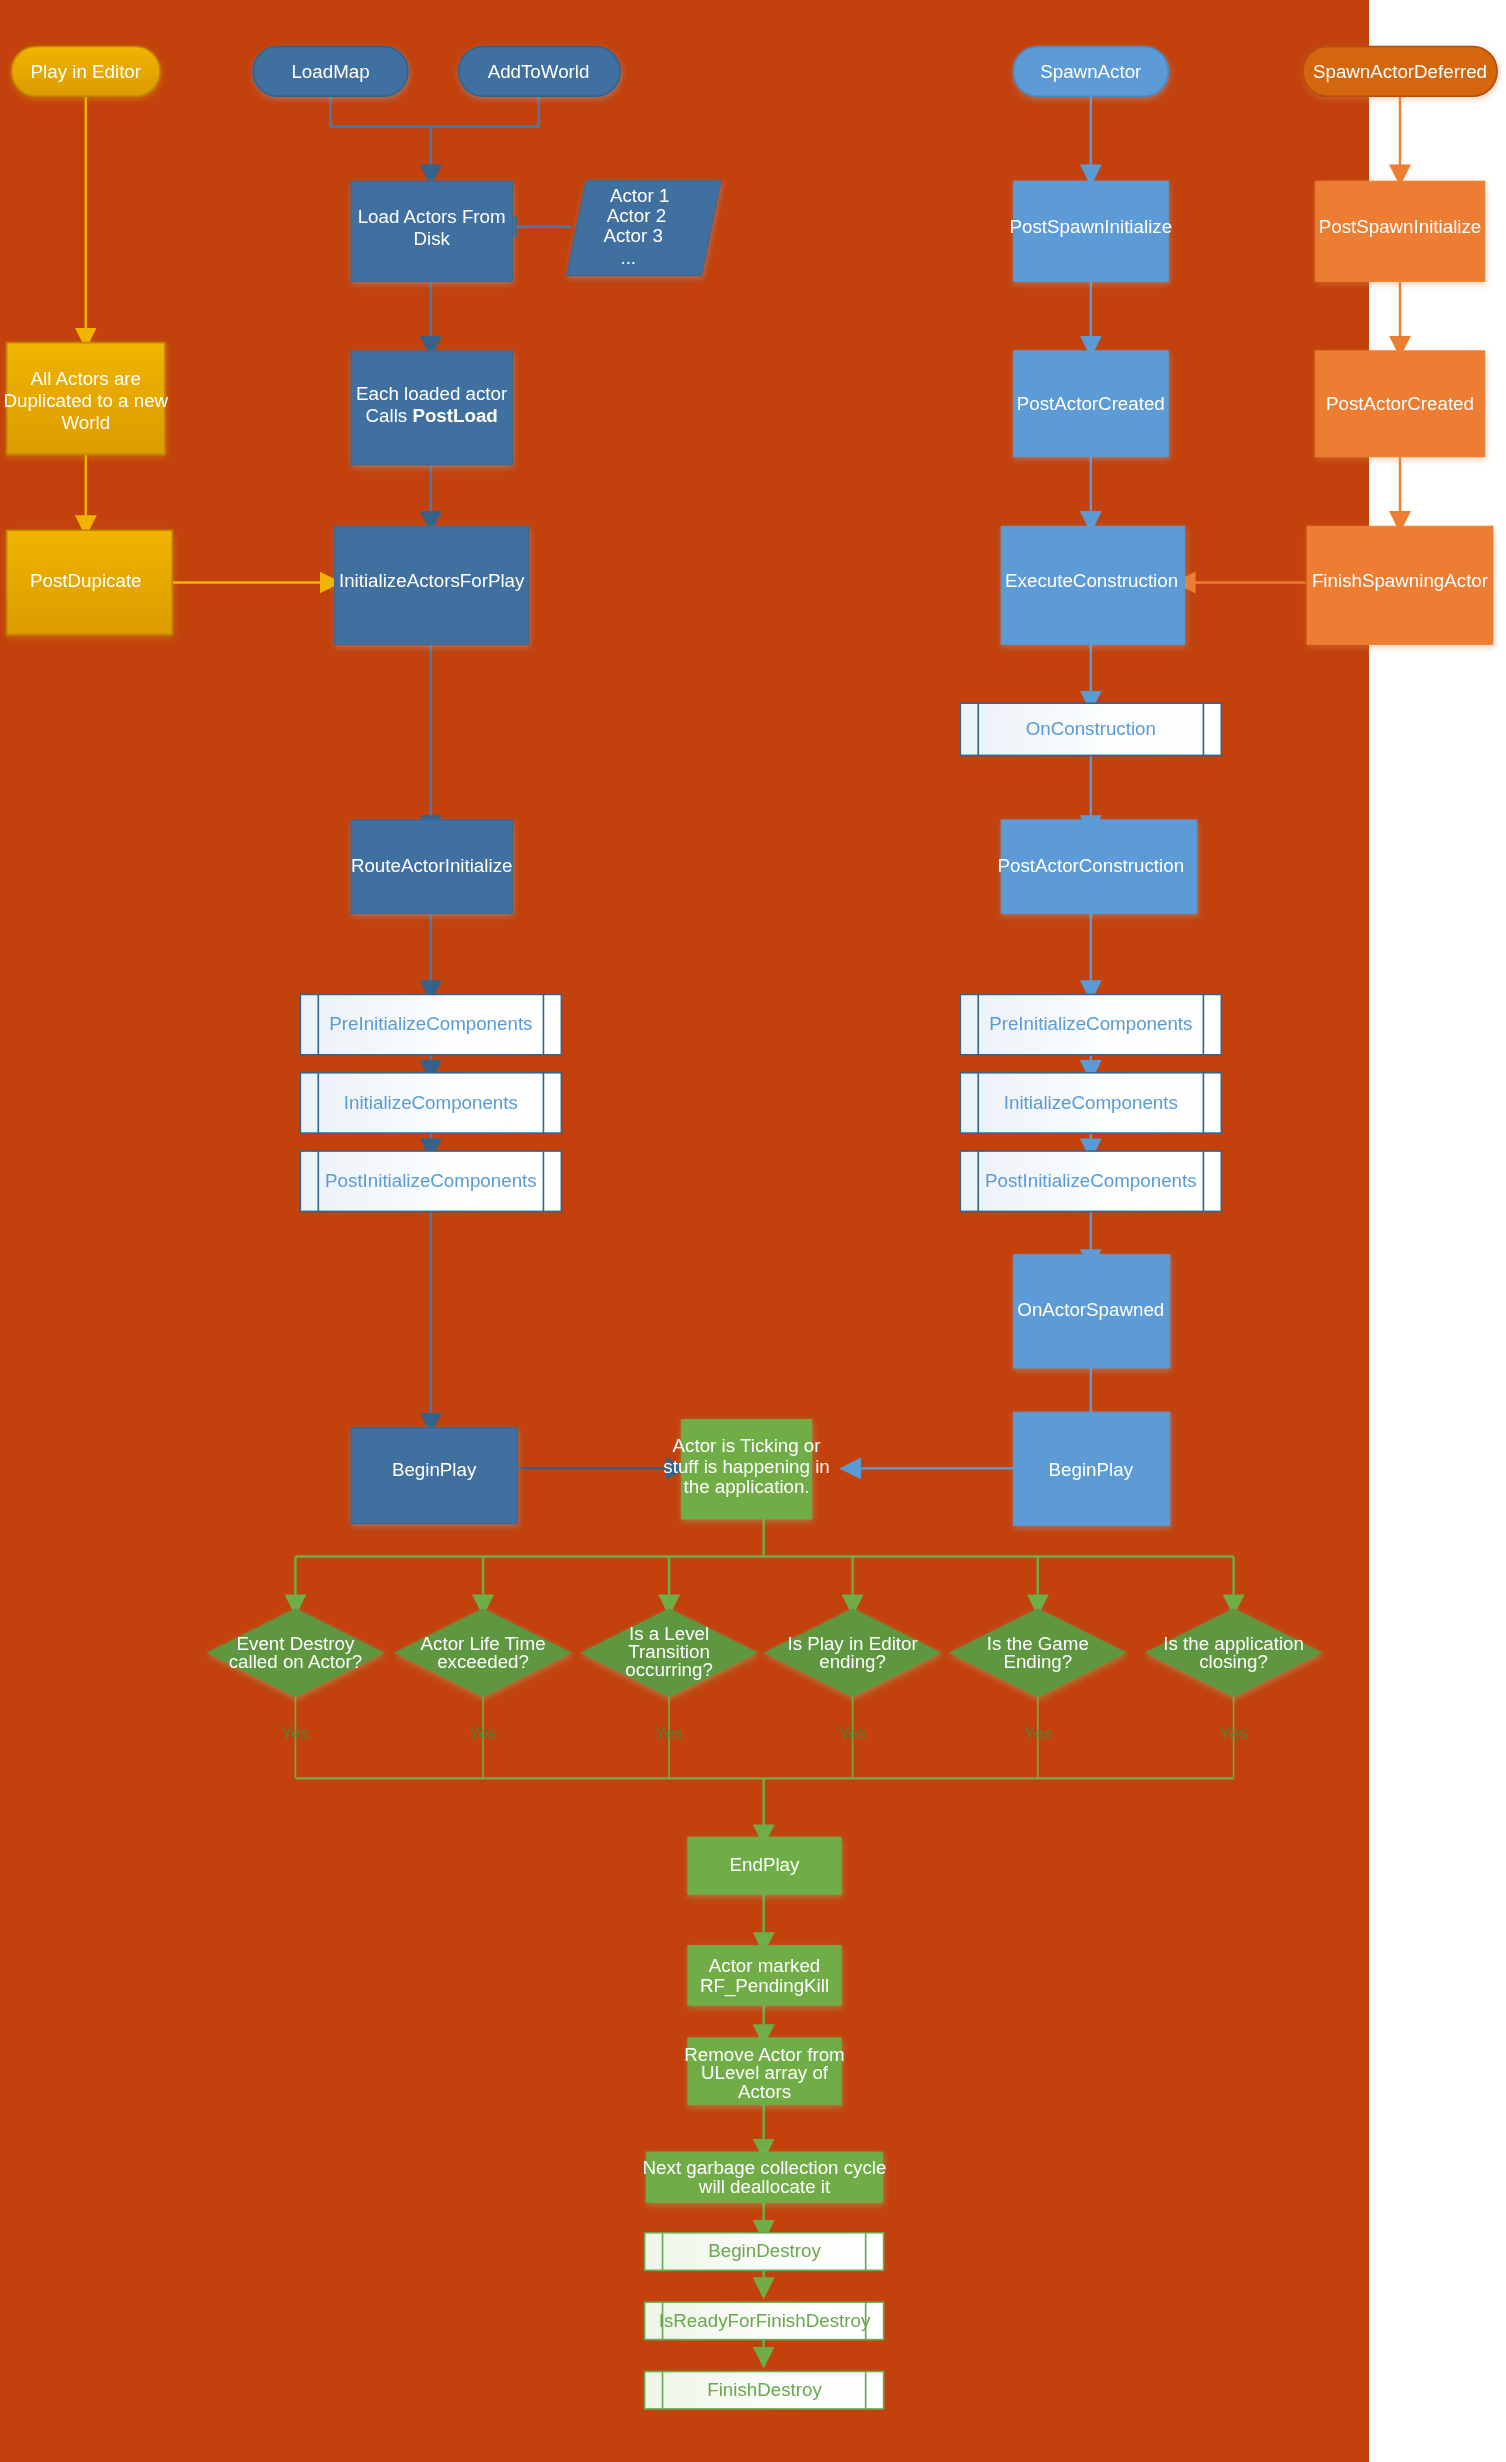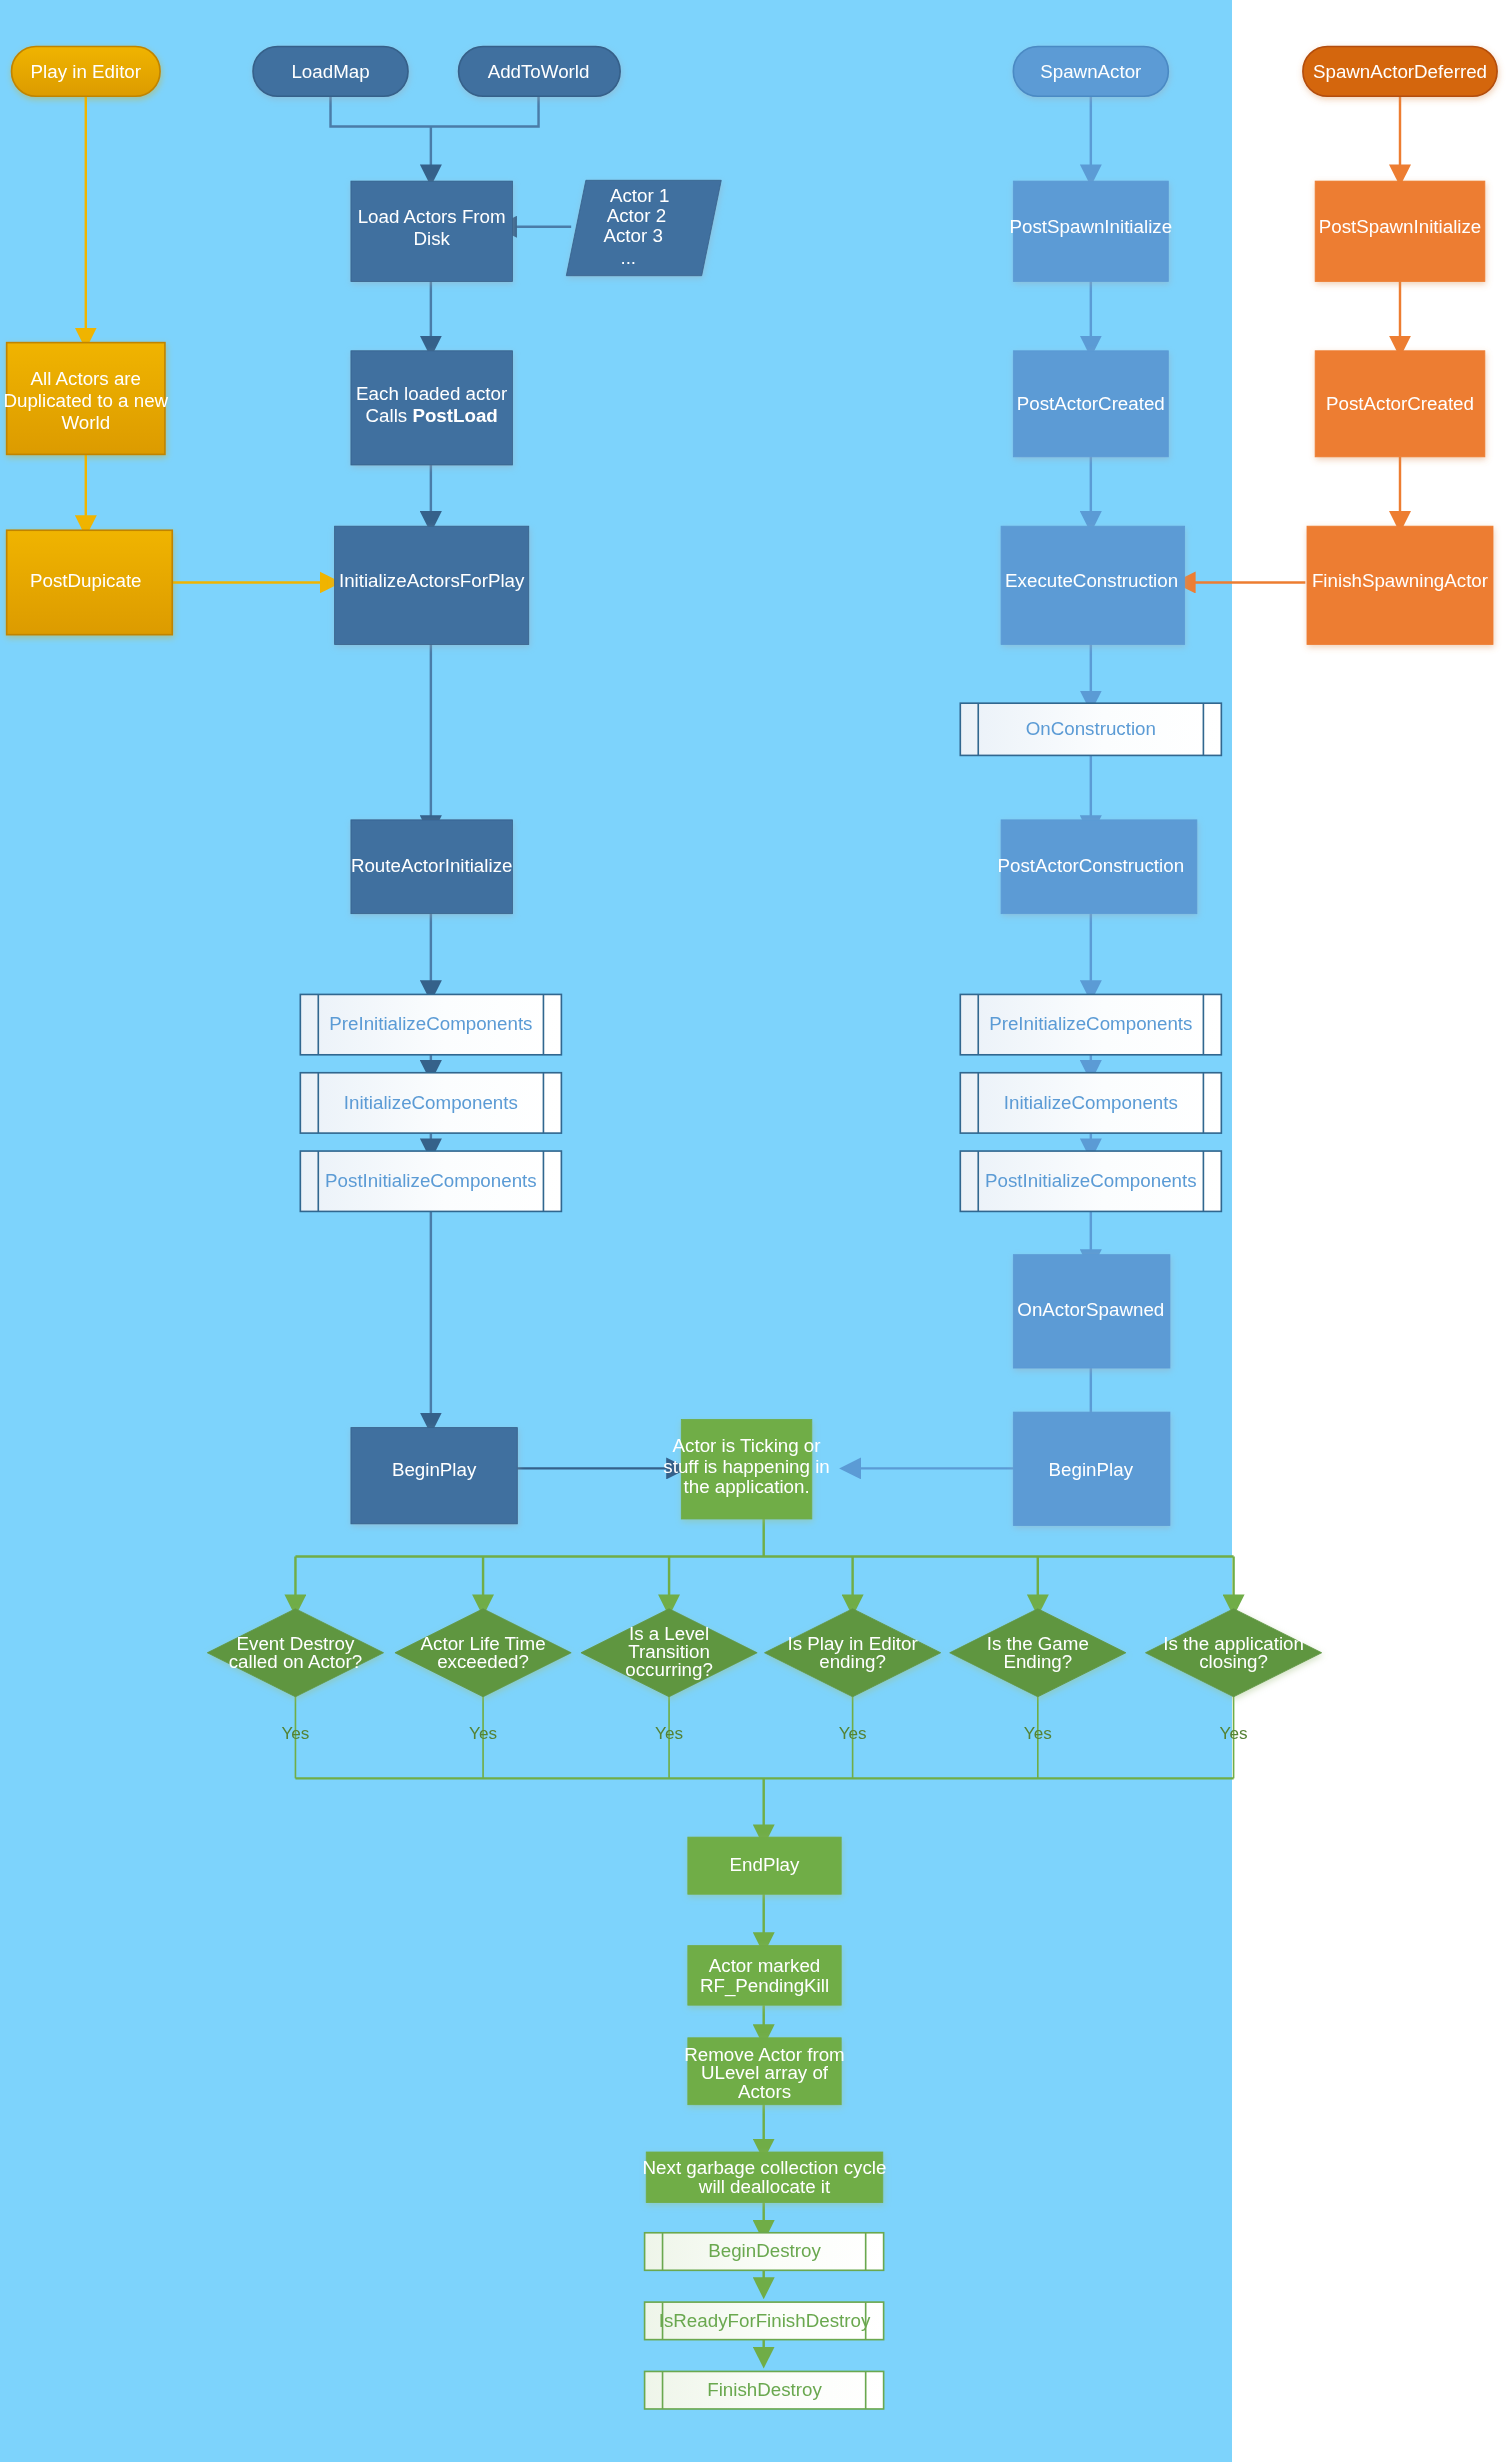--- a/index.html
+++ b/index.html
@@ -9,23 +9,23 @@
     background: #ffffff;
   }
   body {
     width: 1507px;
     height: 2462px;
     font-family: "Liberation Sans", sans-serif;
     overflow: hidden;
   }
   #chart-root {
     position: relative;
-    width: 1232px;
+    width: 1369px;
     height: 2462px;
-    background: #7dd3fc;
+    background: #c2410c;
   }
   svg.flow {
     display: block;
     width: 1507px;
     height: 2462px;
   }
   text {
     font-family: "Liberation Sans", sans-serif;
     dominant-baseline: middle;
   }

